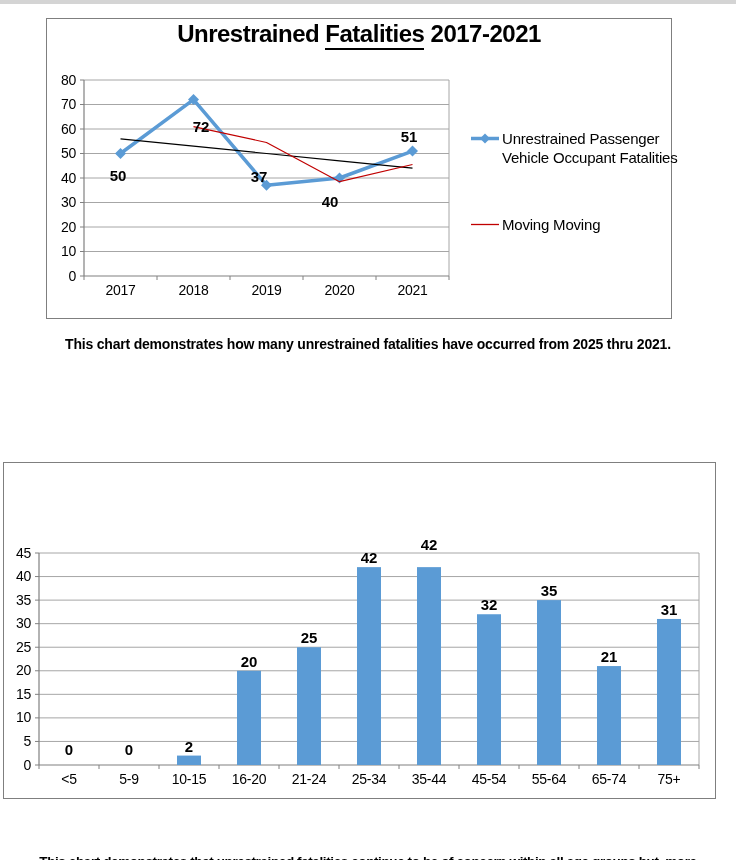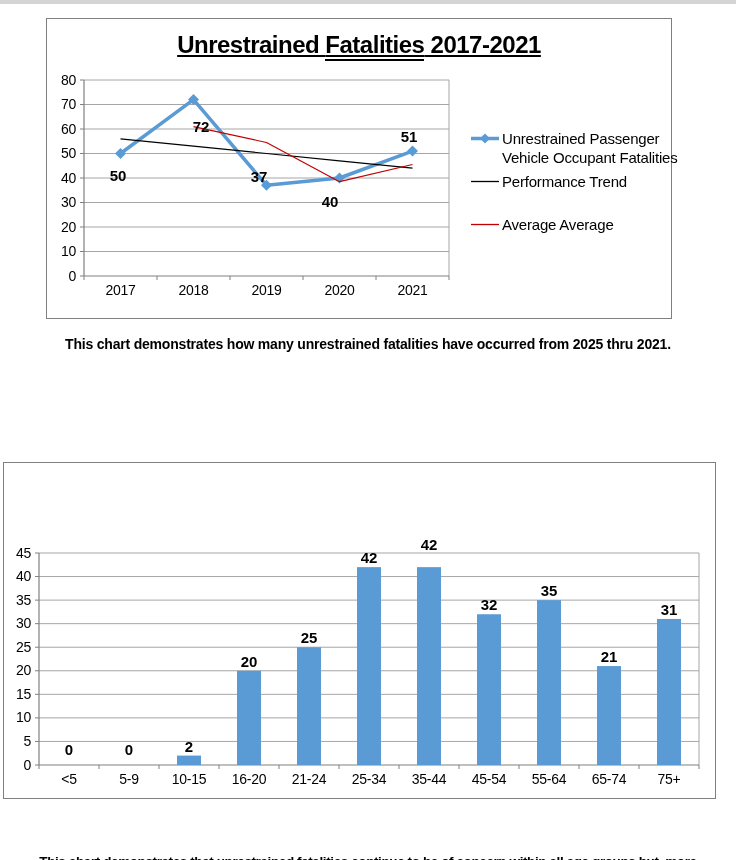--- a/index.html
+++ b/index.html
@@ -6,21 +6,21 @@
   .page{position:relative;width:736px;height:860px;background:#ffffff;overflow:hidden;
         font-family:"Liberation Sans",sans-serif;color:#000;}
   .top-strip{position:absolute;left:0;top:0;width:736px;height:4px;background:#d4d4d4;}
 
   .panel{position:absolute;background:#fff;border:1px solid #7f7f7f;}
   .panel1{left:46px;top:18px;width:624px;height:299px;}
   .panel2{left:3px;top:462px;width:711px;height:335px;}
 
   .chart-title{position:absolute;left:0;width:100%;text-align:center;
                font-weight:bold;font-size:24px;letter-spacing:-0.5px;white-space:pre;line-height:30px;}
-  .t1{top:11px;text-decoration:underline;}
+  .t1{top:0;}
   .t2{top:12px;}
   .underline{border-bottom:2.5px solid #000;padding-bottom:1px;}
 
   .plot-svg{position:absolute;left:0;top:0;}
   .tick{font-family:"Liberation Sans",sans-serif;font-size:14px;fill:#000;letter-spacing:-0.3px;}
   .dlabel{font-family:"Liberation Sans",sans-serif;font-size:15px;font-weight:bold;fill:#000;}
 
   .legend{position:absolute;left:423px;top:0;width:205px;height:299px;}
   .legend-item{position:absolute;display:flex;align-items:flex-start;font-size:15px;line-height:19px;letter-spacing:-0.2px;}
   .legend-item .lg-marker{flex:none;margin-right:2px;}
@@ -105,31 +105,25 @@
     <div class="chart-title t1"><span>Unrestrained </span><span class="underline">Fatalities</span><span> 2017-2021</span></div>
 
     <div class="legend">
       <div class="legend-item li-0">
         <svg class="lg-marker" width="30" height="19">
             <line x1="1" x2="29" y1="9.5" y2="9.5" stroke="#5B9BD5" stroke-width="3.5"></line>
             <path d="M15 4.5 L20 9.5 L15 14.5 L10 9.5 Z" fill="#5B9BD5"></path>
           </svg>
         <span class="legend-label">Unrestrained Passenger Vehicle Occupant Fatalities</span>
       </div>
-      <div class="legend-item li-1">
-        <svg class="lg-marker" width="30" height="19">
-            <line x1="1" x2="29" y1="9.5" y2="9.5" stroke="#000000" stroke-width="1.3"></line>
-          </svg>
-        <span class="legend-label">Performance Trend</span>
-      </div>
       <div class="legend-item li-2">
         <svg class="lg-marker" width="30" height="19">
             <line x1="1" x2="29" y1="9.5" y2="9.5" stroke="#C00000" stroke-width="1.3"></line>
           </svg>
-        <span class="legend-label">Average Average</span>
+        <span class="legend-label">Moving Moving</span>
       </div>
     </div>
 
   </section>
 
   <div class="caption cap1">This chart demonstrates how many unrestrained fatalities have occurred from 2025 thru 2021.</div>
 
   <section class="panel panel2">
     <svg id="svg-bar" class="plot-svg" width="711" height="335" viewBox="0 0 711 335">
         <line x1="35" x2="695" y1="278.44444444444446" y2="278.44444444444446" stroke="#A6A6A6" stroke-width="1"></line>

